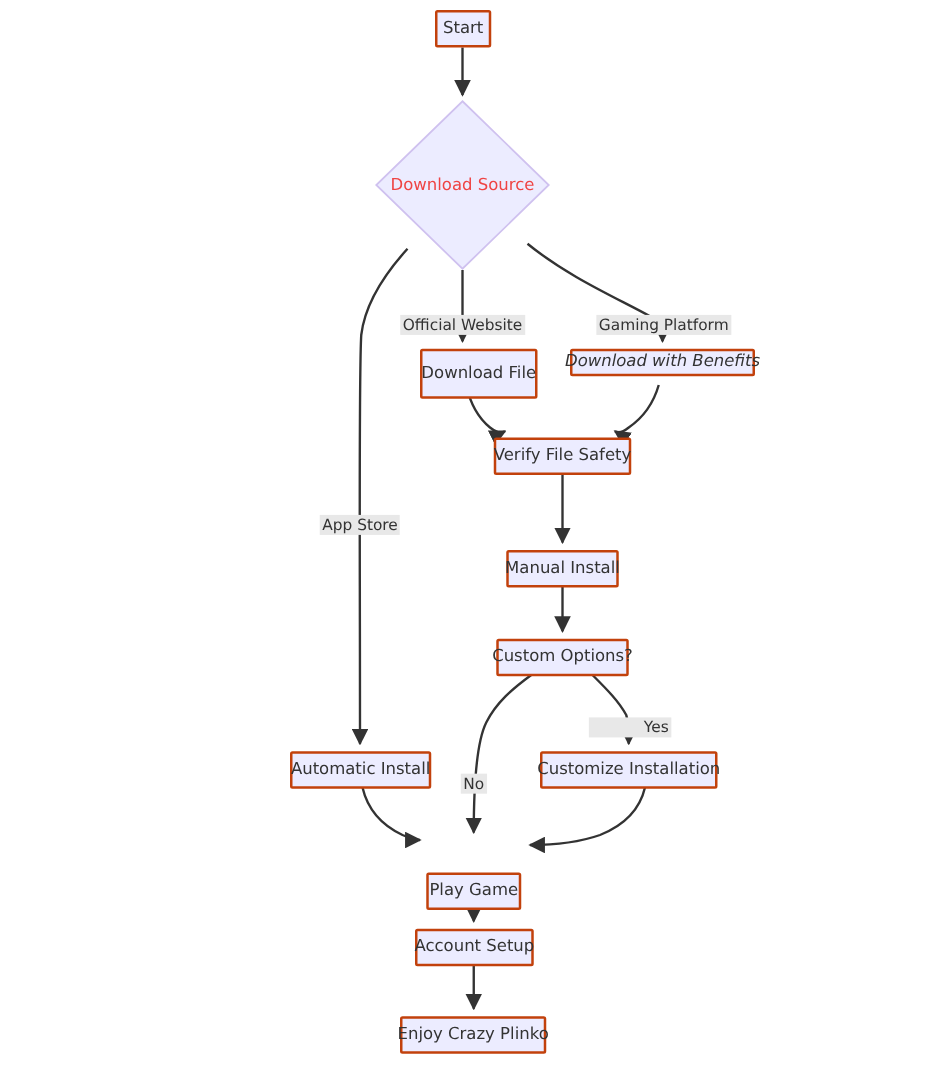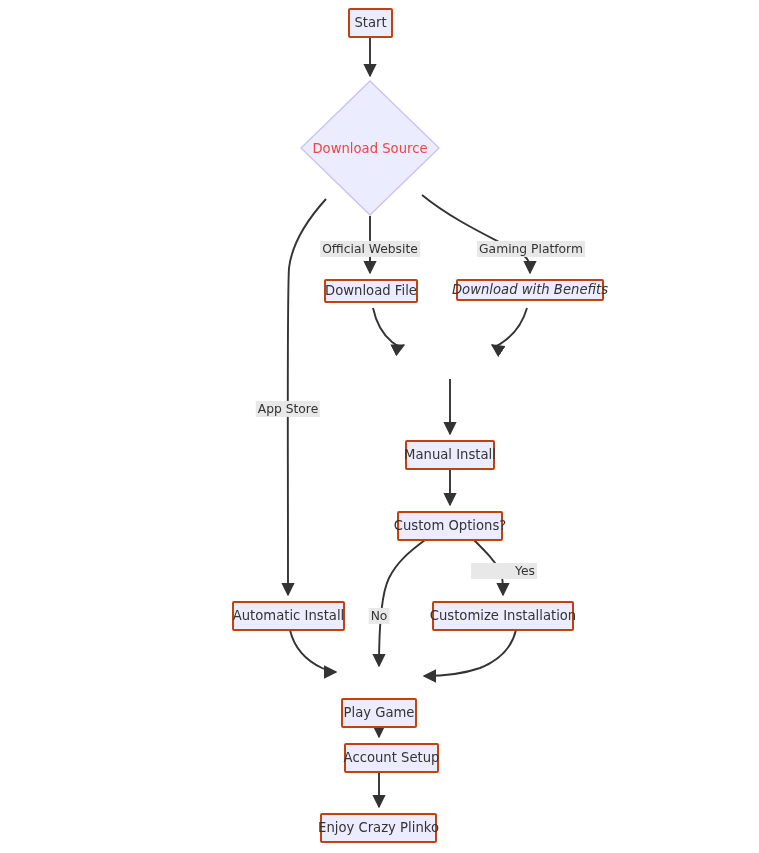--- a/index.html
+++ b/index.html
@@ -69,20 +69,21 @@
   .edge-label {
     position: absolute;
     background: #e8e8e8;
     color: #333333;
     font-size: 12.3px;
     line-height: 1.15;
     padding: 1px 2px;
     white-space: nowrap;
     z-index: 3;
     transform: translate(-50%, -50%);
+    margin-top: 11px;
   }
 </style>
 </head>
 <body>
 
 <div id="flowchart">
 
   <svg class="edges" viewBox="0 0 759 853" xmlns="http://www.w3.org/2000/svg">
     <defs>
       <marker id="arrow" viewBox="0 0 10 10" refX="9" refY="5" markerWidth="7" markerHeight="7" orient="auto-start-reverse">
@@ -125,28 +126,31 @@
     <span class="node-label">Start</span>
   </div>
 
   <div class="decision-wrap" style="left:300px; top:80px; width:140px; height:136px;">
     <svg class="decision-shape" width="140" height="136" viewBox="0 0 140 136" xmlns="http://www.w3.org/2000/svg">
       <polygon points="70,1 139,68 70,135 1,68" fill="#ececff" stroke="#cfc1ef" stroke-width="1.4"></polygon>
     </svg>
     <div class="decision-text">Download Source</div>
   </div>
 
-  <div class="node" style="left:324px; top:279px; width:94px; height:24px;">
+  <div class="node" style="left:336px; top:279px; width:94px; height:40px;">
     <span class="node-label">Download File</span>
   </div>
 
   <div class="node" style="left:456px; top:279px; width:148px; height:22px;font-style:italic;">
     <span class="node-label">Download with Benefits</span>
   </div>
 
+  <div class="node" style="left:395px; top:350px; width:110px; height:30px;">
+    <span class="node-label">Verify File Safety</span>
+  </div>
 
   <div class="node" style="left:405px; top:440px; width:90px; height:30px;">
     <span class="node-label">Manual Install</span>
   </div>
 
   <div class="node" style="left:397px; top:511px; width:106px; height:30px;text-align:center;">
     <span class="node-label">Custom Options?</span>
   </div>
 
   <div class="node" style="left:232px; top:601px; width:113px; height:30px;">
@@ -154,21 +158,21 @@
   </div>
 
   <div class="node" style="left:432px; top:601px; width:142px; height:30px;">
     <span class="node-label">Customize Installation</span>
   </div>
 
   <div class="node" style="left:341px; top:672px; width:76px; height:30px;margin-top:26px;">
     <span class="node-label">Play Game</span>
   </div>
 
-  <div class="node" style="left:344px; top:743px; width:95px; height:30px;">
+  <div class="node" style="left:332px; top:743px; width:95px; height:30px;">
     <span class="node-label">Account Setup</span>
   </div>
 
   <div class="node" style="left:320px; top:813px; width:117px; height:30px;">
     <span class="node-label">Enjoy Crazy Plinko</span>
   </div>
 
   <div class="edge-label" style="left:370px; top:249px;">Official Website</div>
 
   <div class="edge-label" style="left:531px; top:249px;">Gaming Platform</div>

